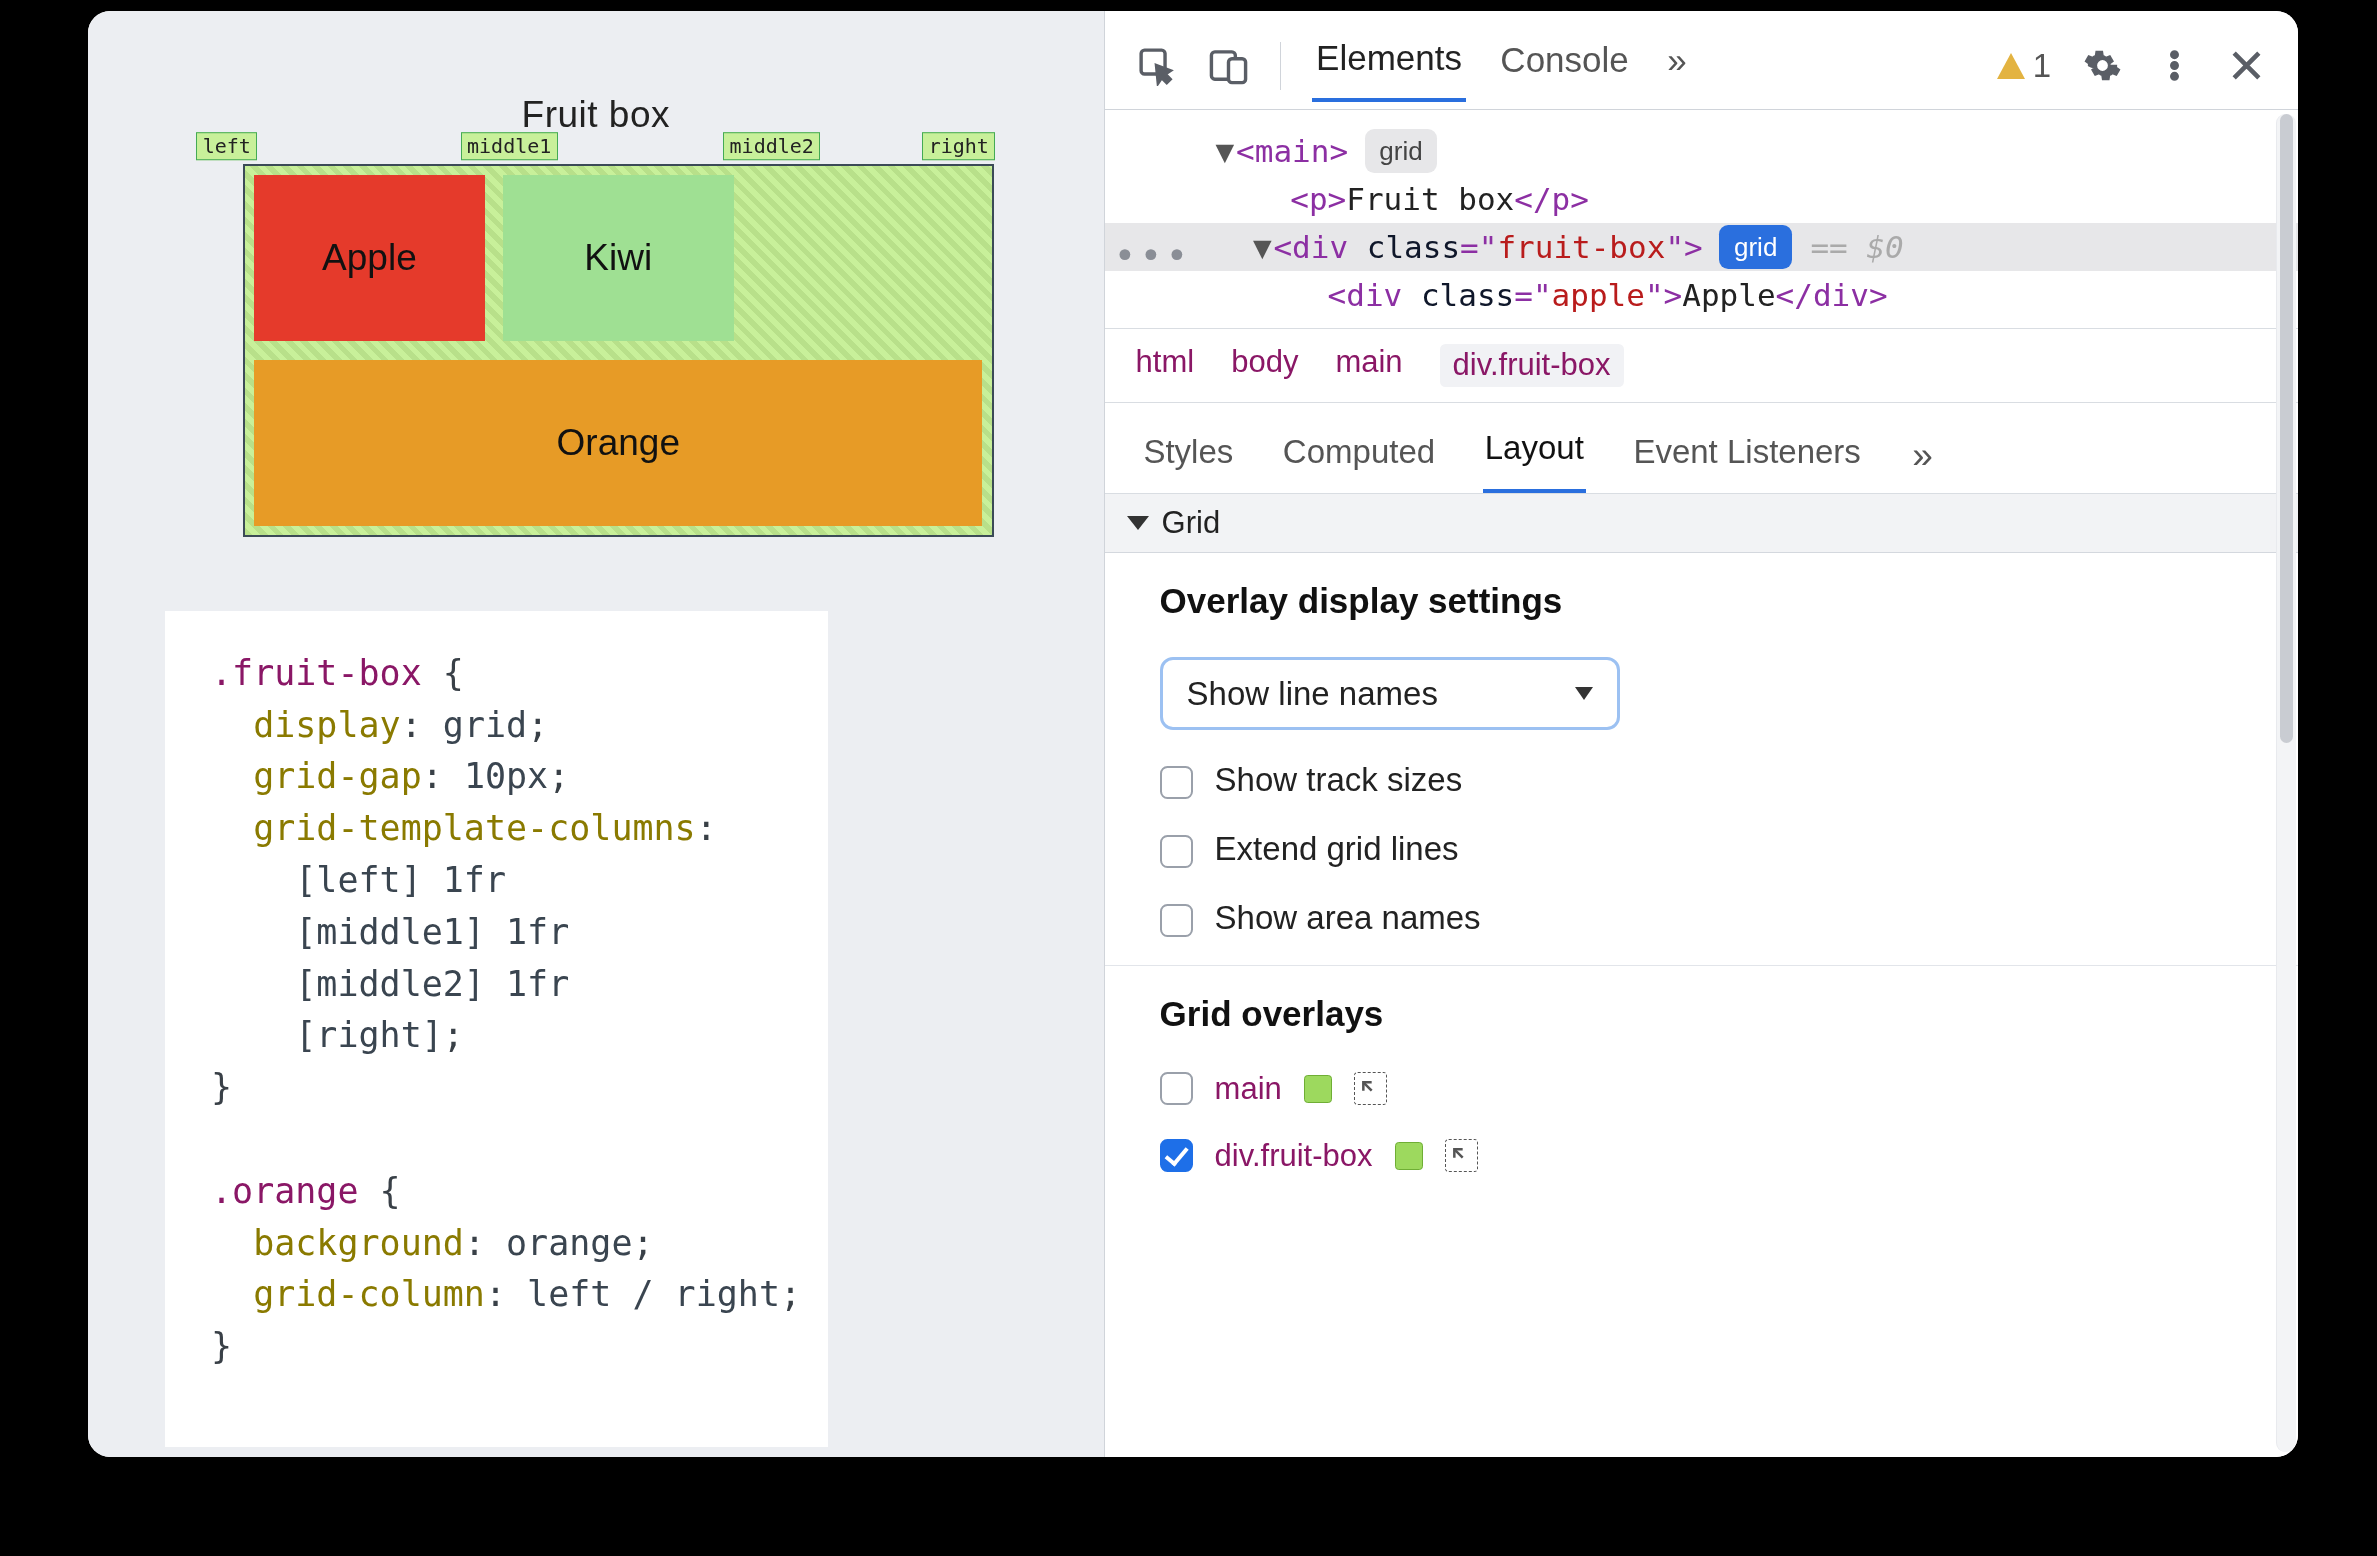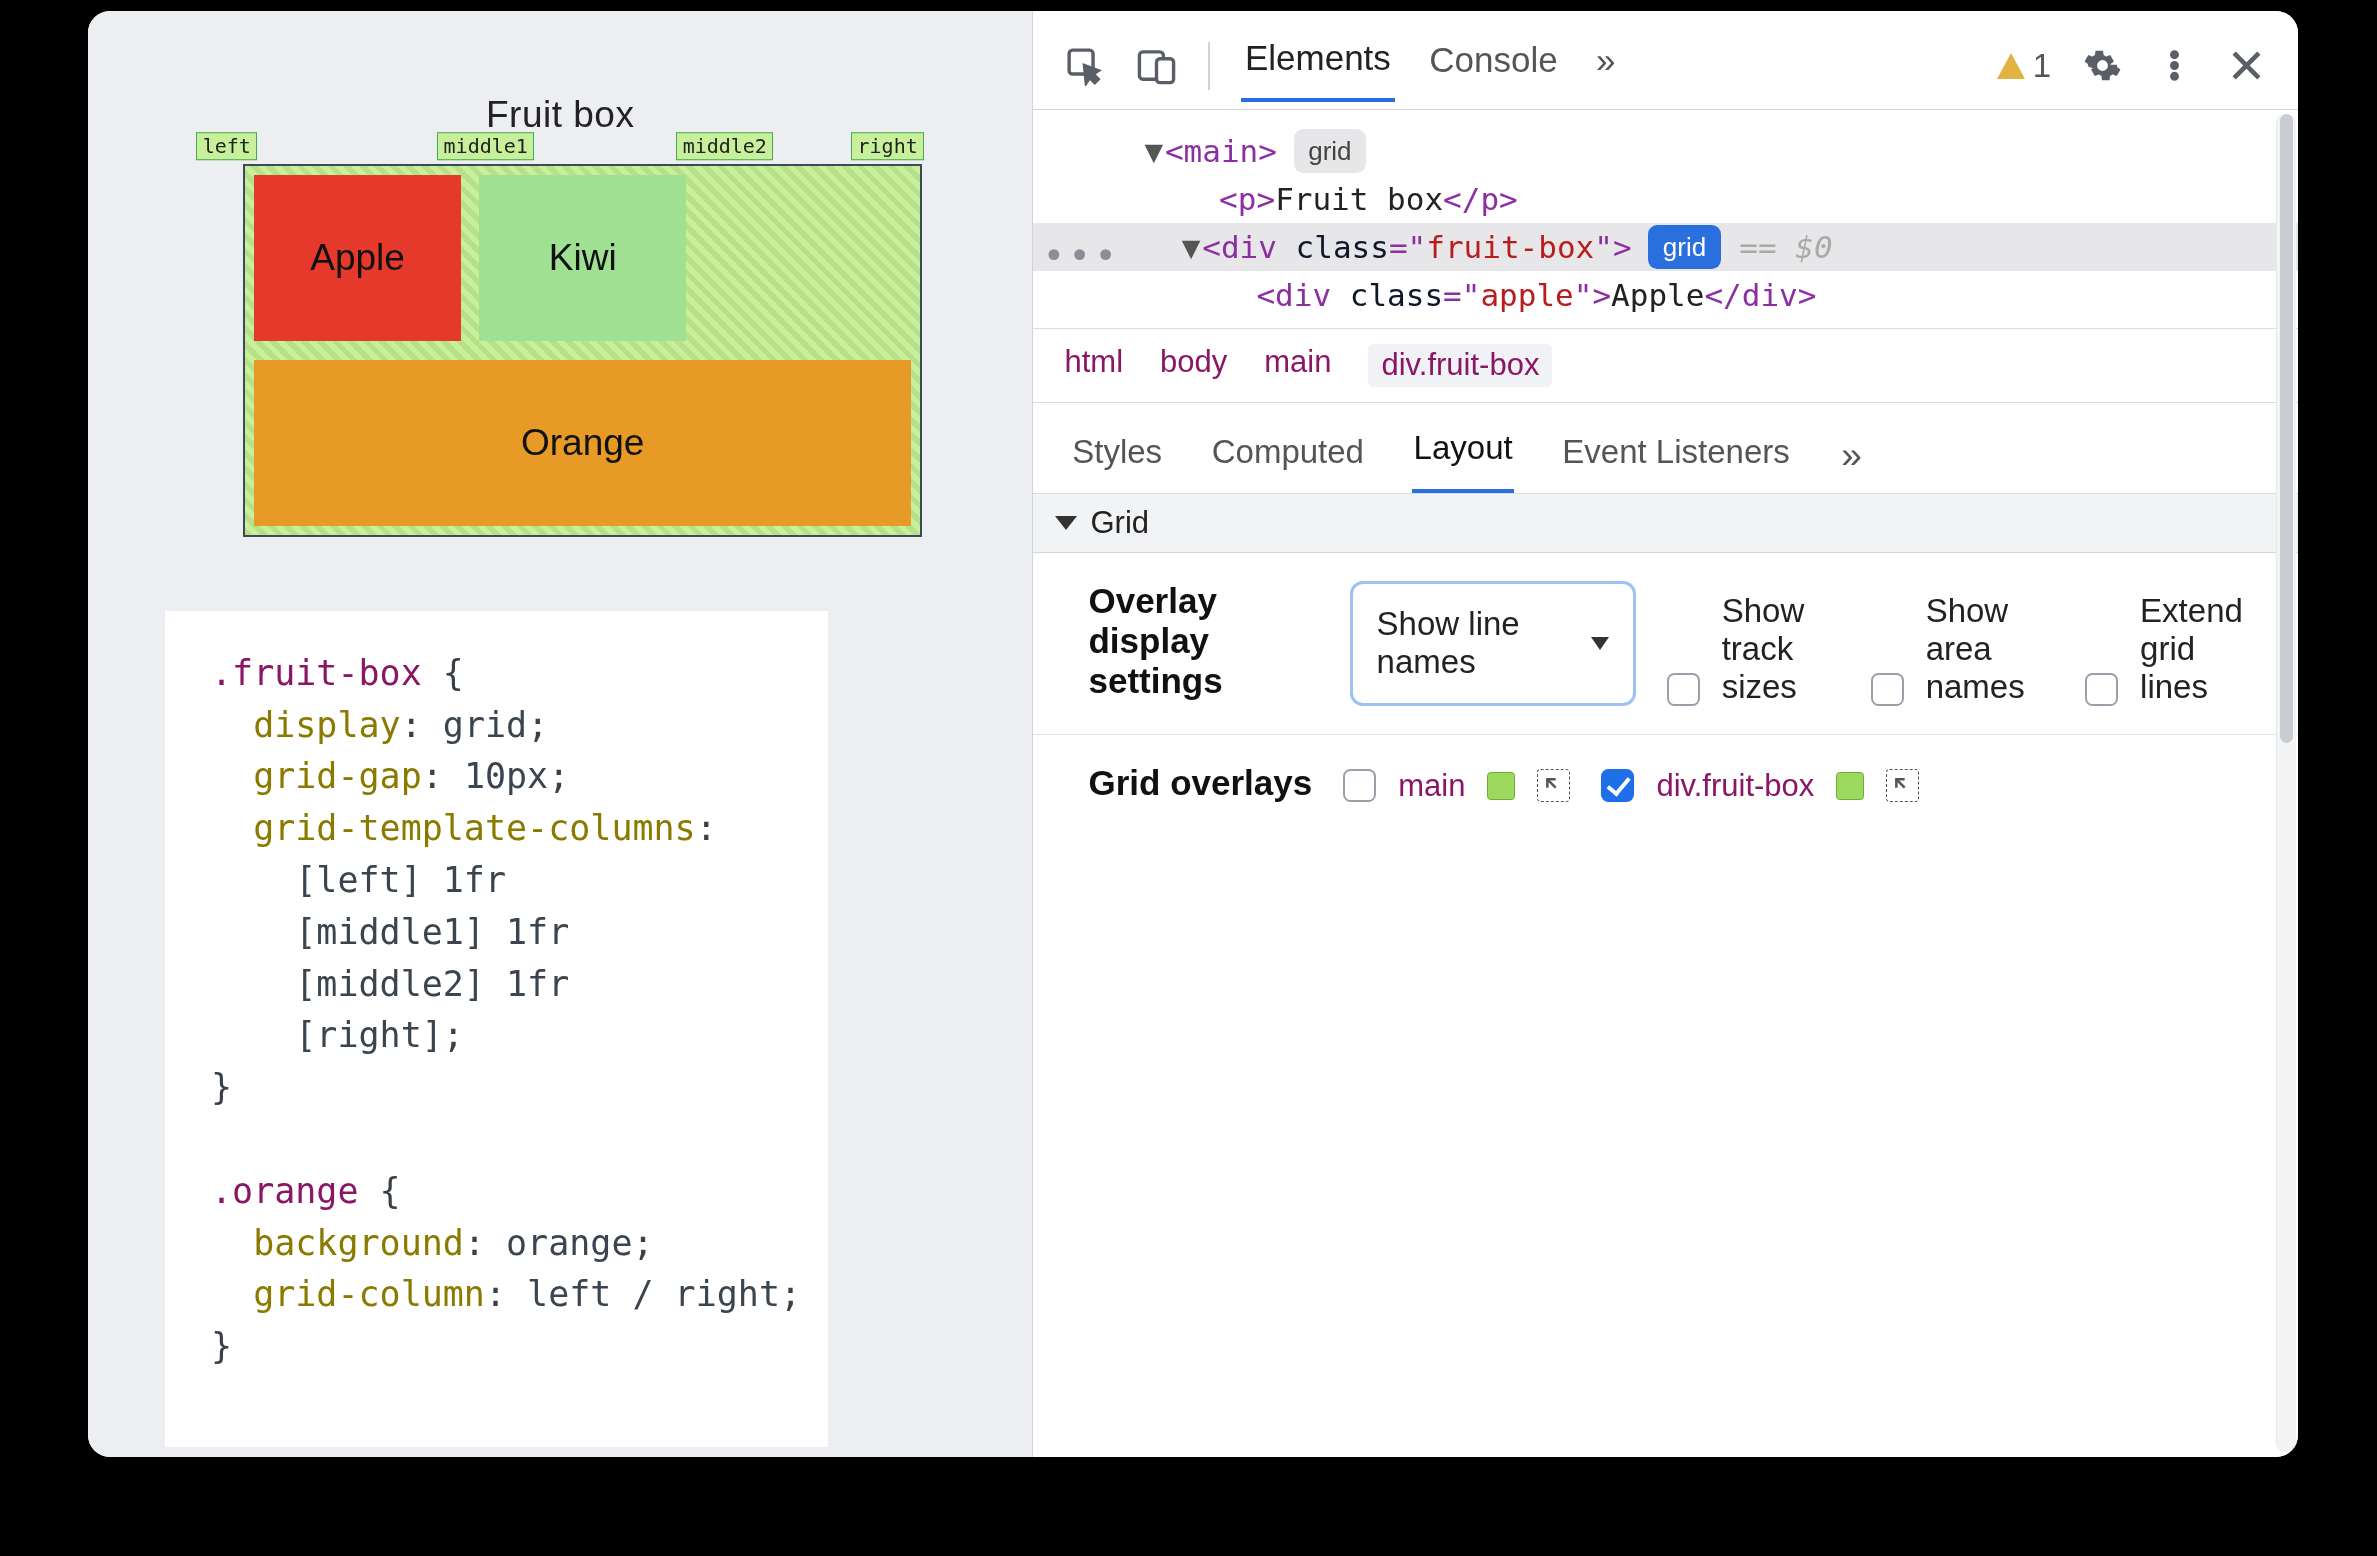--- a/index.html
+++ b/index.html
@@ -191,21 +191,21 @@
     background:#f2f3f5;border-bottom:0.9px solid #d4d8de;
     padding:11px 22px;display:flex;align-items:center;gap:13px;
     font-size:31px;color:#222;
   }
   .tri-down{
     width:0;height:0;border-left:11px solid transparent;border-right:11px solid transparent;
     border-top:14.7px solid #333;
   }
   .panel-body{
     padding:28px 42px 28px 55px;
-    display:flex;gap:31px;
+    display:flex;flex-direction:column;gap:31px;
     border-bottom:0.9px solid #e2e5ea;
   }
   .panel-body h3{
     font-size:35px;font-weight:600;margin:0 0 5.5px 0;color:#111;
   }
   .dropdown{
     width:460px;display:flex;align-items:center;justify-content:space-between;
     border:3.7px solid #9cc1f2;border-radius:13px;background:#fff;
     padding:14.7px 24px;font-size:33px;color:#222;cursor:pointer;
   }
@@ -359,25 +359,25 @@
       <div class="dropdown">
         <span>Show line names</span>
         <span class="dd-caret"></span>
       </div>
       <label class="cb-row">
         <span class="cb"></span>
         <span>Show track sizes</span>
       </label>
       <label class="cb-row">
         <span class="cb"></span>
-        <span>Show area names</span>
+        <span>Extend grid lines</span>
       </label>
       <label class="cb-row">
         <span class="cb"></span>
-        <span>Extend grid lines</span>
+        <span>Show area names</span>
       </label>
     </div>
 
     <div class="panel-body" style="border-bottom:none">
       <h3>Grid overlays</h3>
       <div class="ov-row">
         <span class="cb"></span>
         <span class="name">main</span>
         <span class="swatch"></span>
         <span class="reveal">

